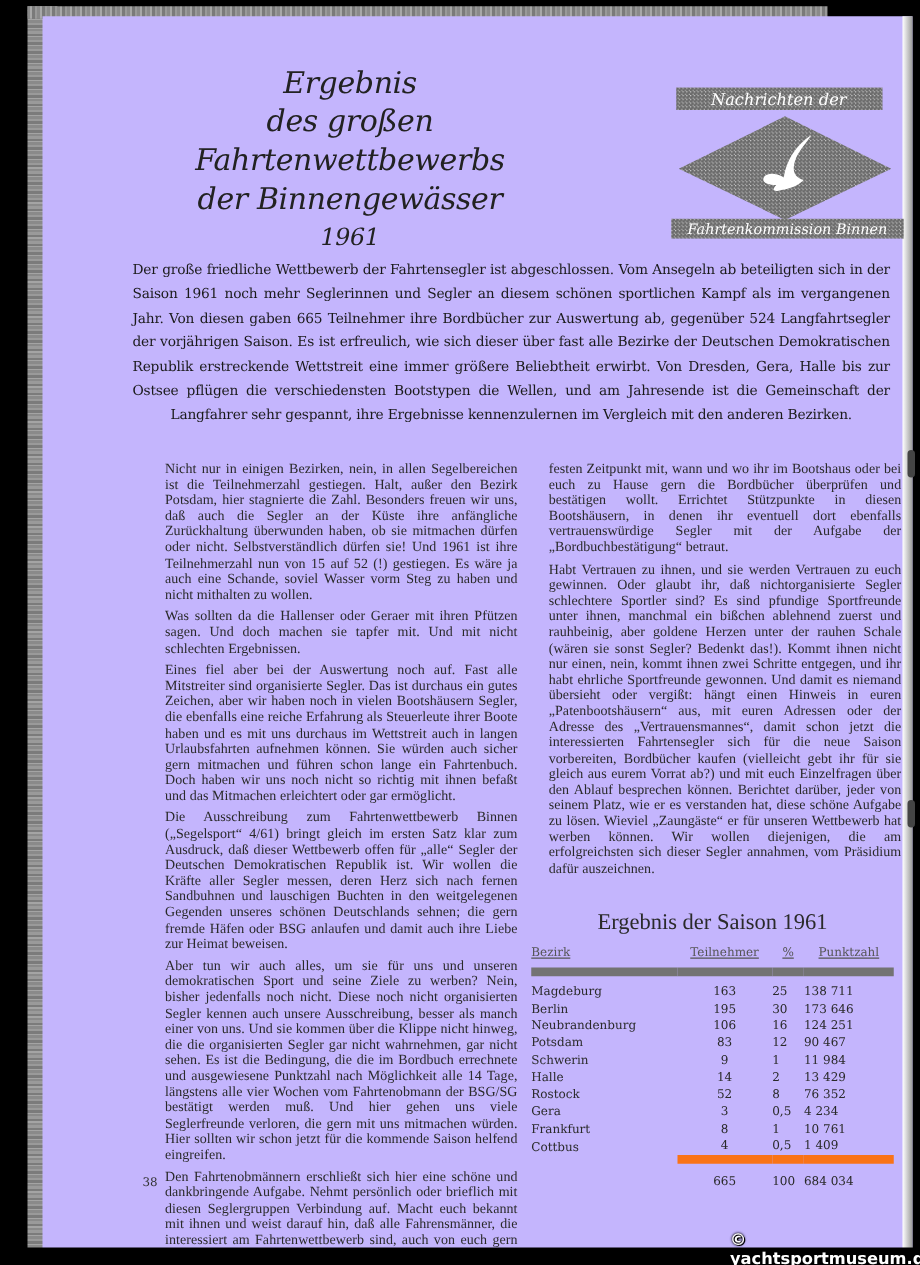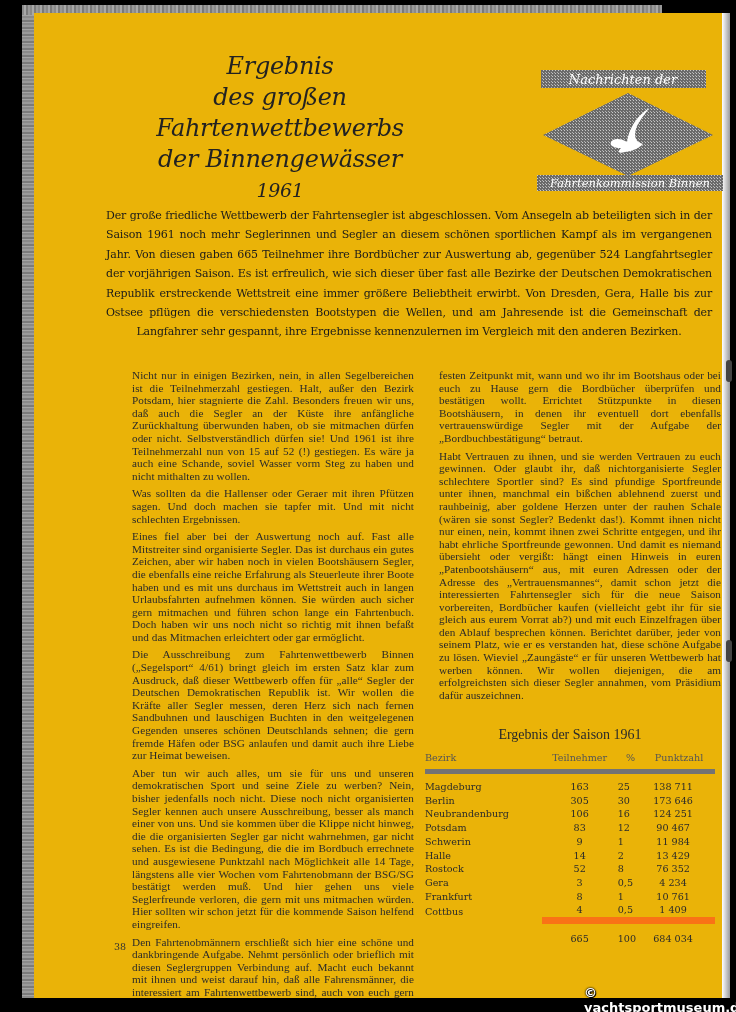--- a/index.html
+++ b/index.html
@@ -1,46 +1,46 @@
 <!DOCTYPE html>
 <html><head>
 <meta charset="utf-8">
 <style>
   html, body { margin:0; padding:0; }
   body { width:736px; height:1012px; background:#000; position:relative; overflow:hidden; font-family:"DejaVu Serif", serif; }
   .scan-edge { position:absolute; left:22px; top:5px; width:24px; height:1000px;
     background: repeating-linear-gradient(0deg,#8a8a8a 0 2px,#a4a4a4 2px 3px,#7b7b7b 3px 5px,#9a9a9a 5px 7px); }
   .scan-top { position:absolute; left:22px; top:5px; width:640px; height:10px;
     background: repeating-linear-gradient(90deg,#8a8a8a 0 2px,#a8a8a8 2px 4px,#7a7a7a 4px 6px,#999 6px 8px); }
-  .page { position:absolute; left:34px; top:13px; width:696px; height:993px; background:#eab308; }
+  .page { position:absolute; left:34px; top:13px; width:696px; height:993px; background:#c4b5fd; }
   .right-shadow { position:absolute; right:0; top:0; width:8px; height:100%; background:linear-gradient(90deg,#fff,#9a9a9a); }
 
   .title { position:absolute; left:90px; top:38px; width:312px; text-align:center; font-family:"DejaVu Serif", serif; font-style:italic; color:#222; }
   .title div { font-size:24px; line-height:31px; letter-spacing:-0.3px; }
   .title .year { font-size:19px; }
 
   .logo { position:absolute; left:497px; top:45px; width:194px; height:133px; }
 
   .lead { position:absolute; left:72px; top:193px; width:606px; font-family:"DejaVu Serif", serif; font-weight:normal; font-size:11px; line-height:19.4px; color:#1a1a1a; text-align:justify; text-align-last:center; letter-spacing:-0.15px; }
 
   .col { position:absolute; top:356px; width:294px; font-family:"Liberation Serif", serif; font-size:11.2px; line-height:12.6px; color:#2a2a2a; text-align:justify; letter-spacing:0.05px; }
   .col p { margin:0 0 5px 12px; }
   .col-left { left:86px; }
   .col-right { left:393px; }
 
   .table-wrap { position:absolute; left:391px; top:714px; width:290px; font-family:"DejaVu Serif", serif; color:#2a2a2a; }
-  .table-title { text-align:center; font-family:"Liberation Serif", serif; font-size:14px; margin-bottom:9px; }
+  .table-title { text-align:center; font-family:"Liberation Serif", serif; font-size:18px; margin-bottom:9px; }
   table { border-collapse:collapse; width:100%; font-size:9.6px; }
-  th { font-weight:normal; color:#555; padding:0 0 6px 0; border-bottom:5px solid #737373; }
+  th { font-weight:normal; color:#555; padding:0 0 6px 0; border-bottom:7px solid #737373;text-decoration:underline; }
   th.c-name { text-align:left; }
   td { padding:0; line-height:13.7px; }
   td.c-name { text-align:left; }
   td.c-num { text-align:center; }
   td.c-pct { text-align:left; }
-  td.c-pts { text-align:center; padding-right:12px; }
+  td.c-pts { text-align:left; padding-right:12px; }
   .first td { padding-top:6px;margin-left:23px; }
   .total td { border-top:7px solid #f97316; padding-top:8px; }
   .total td.blank { border-top:none; }
 
   .page-number { position:absolute; left:80px; top:928px; font-family:"DejaVu Serif", serif; font-size:9.5px; color:#333; }
   .watermark { position:absolute; left:584px; top:985px; font-family:"DejaVu Sans", sans-serif; font-weight:bold; font-size:13px; color:#fff; text-shadow:0 0 2px #000, 0 0 2px #000, 1px 1px 0 #000; }
   .bottom-bar { position:absolute; left:0; top:998px; width:736px; height:14px; background:#000; }
   .binding-mark { position:absolute; left:726px; width:6px; height:22px; border-radius:3px; background:#444; }
 </style>
 </head>
@@ -106,21 +106,21 @@
       </thead>
       <tbody id="results-body">
           <tr class="first">
             <td class="c-name">Magdeburg</td>
             <td class="c-num">163</td>
             <td class="c-pct">25</td>
             <td class="c-pts">138 711</td>
           </tr>
           <tr>
             <td class="c-name">Berlin</td>
-            <td class="c-num">305</td>
+            <td class="c-num">195</td>
             <td class="c-pct">30</td>
             <td class="c-pts">173 646</td>
           </tr>
           <tr>
             <td class="c-name">Neubrandenburg</td>
             <td class="c-num">106</td>
             <td class="c-pct">16</td>
             <td class="c-pts">124 251</td>
           </tr>
           <tr>

